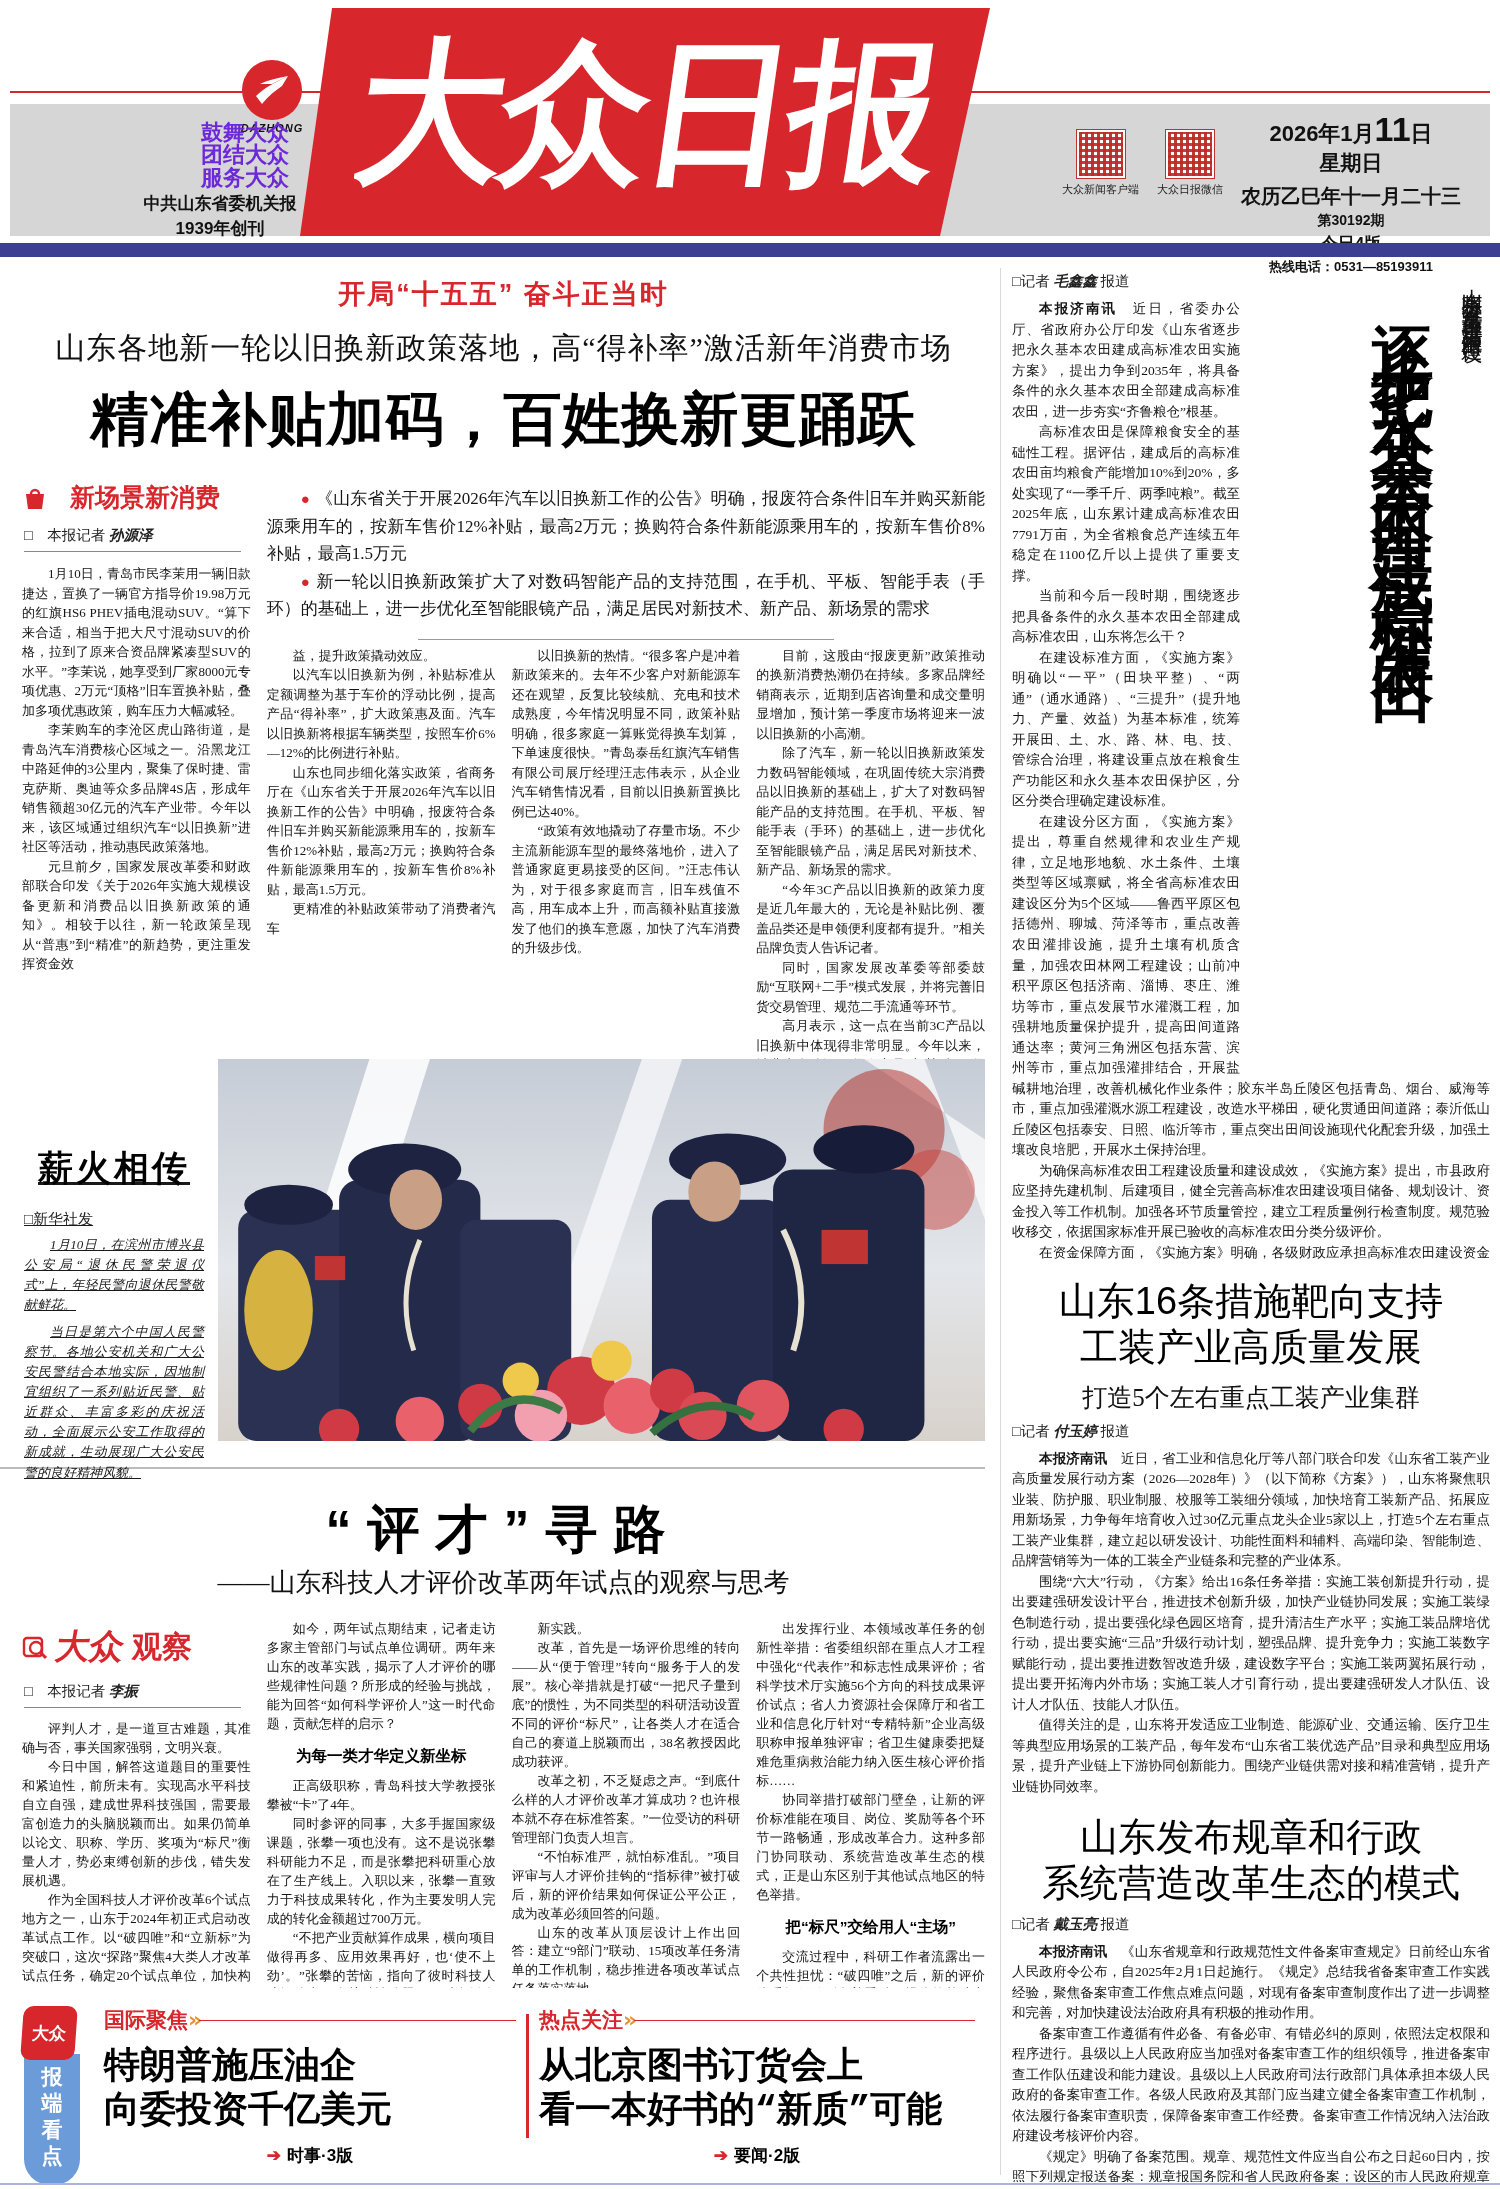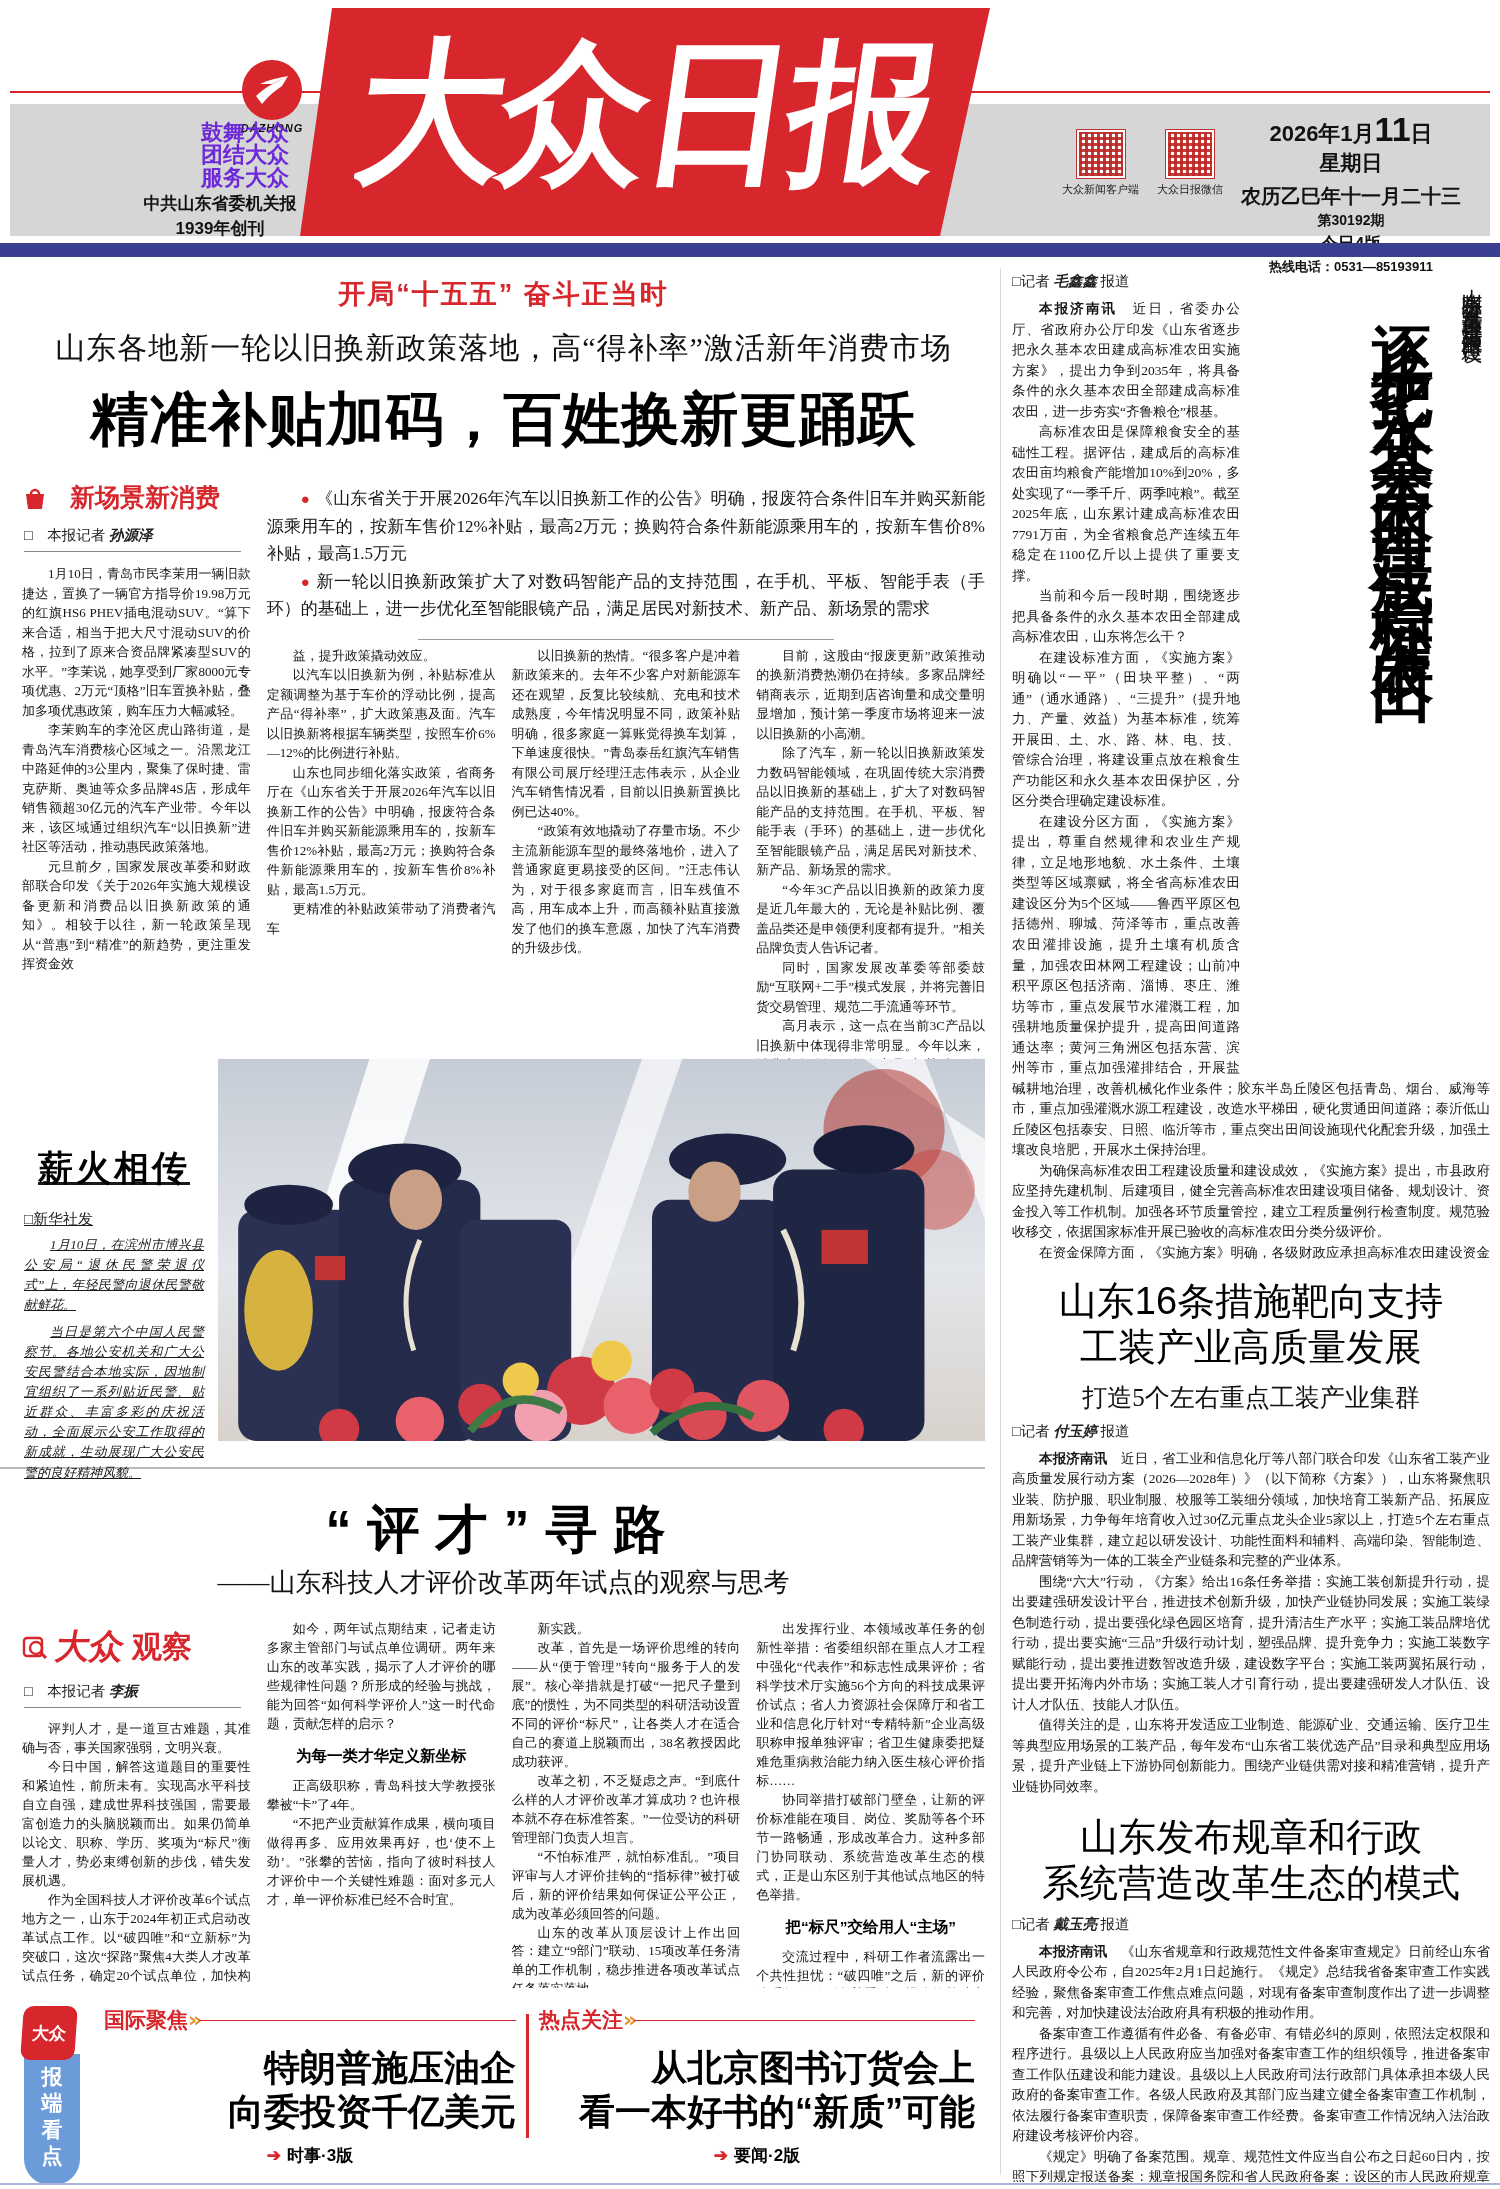--- a/index.html
+++ b/index.html
@@ -92,21 +92,21 @@
   .bottom-row { display:flex; margin-top:18px; height:170px; }
   .tab-col { width:72px; flex:none; position:relative; }
   .app-icon { width:54px; height:54px; background:#d7262c; border-radius:10px; color:#fff; font-family:"DejaVu Serif",serif; font-weight:bold; font-size:17px; display:flex; align-items:center; justify-content:center; transform:skewX(-4deg); }
   .blue-tab { width:56px; margin-top:-6px; margin-left:2px; background:#6b9bd8; border-radius:0 0 26px 26px; padding:10px 0 16px; text-align:center; }
   .blue-tab span { display:block; color:#fff; font-family:"Liberation Sans",sans-serif; font-weight:bold; font-size:21px; line-height:1.25; }
   .news-box { flex:1; padding:0 10px; }
   .box-label-row { display:flex; align-items:center; }
   .box-label { color:#d7262c; font-family:"Liberation Sans",sans-serif; font-weight:bold; font-size:21px; flex:none; }
   .chevrons { color:#e8912a; font-weight:900; font-size:22px; flex:none; line-height:1; letter-spacing:-3px; font-family:"DejaVu Sans",sans-serif; }
   .label-line { flex:1; height:1px; background:#d7262c; }
-  .box-head { text-align:right; font-family:Liberation Sans, sans-serif; font-weight:900; font-size:36px; line-height:1.22; margin-top:12px; color:#000; }
+  .box-head { text-align:left; font-family:Liberation Mono, monospace; font-weight:900; font-size:36px; line-height:1.22; margin-top:12px; color:#000; }
   .box-ref { text-align:center; margin-top:10px; font-family:"Liberation Sans",sans-serif; font-weight:bold; font-size:17px; color:#000; }
   .box-ref .arr { color:#d7262c; margin-right:6px; }
   .red-vdiv { width:3px; background:#d7262c; margin-top:8px; height:124px; flex:none; }
 
   
   .zone-right { position:absolute; left:1012px; top:272px; width:478px; height:1910px; overflow:hidden; }
   .zone-right .bp { font-size:13.5px; line-height:1.52; }
   .story1 { height:992px; overflow:hidden; }
   .vh-float { float:right; width:238px; height:798px; margin-left:12px; display:flex; justify-content:flex-end; }
   .vh-wrap { writing-mode:vertical-rl; height:798px; }
@@ -305,20 +305,21 @@
         </div>
         <div class="byline"><span>□</span>　<span>本报记者</span> <i>李振</i></div>
         <p class="bp">评判人才，是一道亘古难题，其准确与否，事关国家强弱，文明兴衰。</p>
         <p class="bp">今日中国，解答这道题目的重要性和紧迫性，前所未有。实现高水平科技自立自强，建成世界科技强国，需要最富创造力的头脑脱颖而出。如果仍简单以论文、职称、学历、奖项为“标尺”衡量人才，势必束缚创新的步伐，错失发展机遇。</p>
         <p class="bp">作为全国科技人才评价改革6个试点地方之一，山东于2024年初正式启动改革试点工作。以“破四唯”和“立新标”为突破口，这次“探路”聚焦4大类人才改革试点任务，确定20个试点单位，加快构建以创新价值、能力、贡献为导向的科技人才分类评价体系，形成一批具有山东特色和全国影响力的改革经验和政策制度。</p>
       </div>
       <div class="cell-clip">
         <p class="bp">如今，两年试点期结束，记者走访多家主管部门与试点单位调研。两年来山东的改革实践，揭示了人才评价的哪些规律性问题？所形成的经验与挑战，能为回答“如何科学评价人”这一时代命题，贡献怎样的启示？</p>
         <div class="subhead">为每一类才华定义新坐标</div>
         <p class="bp">正高级职称，青岛科技大学教授张攀被“卡”了4年。</p>
+        <p class="bp">同时参评的同事，大多手握国家级课题，张攀一项也没有。这不是说张攀科研能力不足，而是张攀把科研重心放在了生产线上。入职以来，张攀一直致力于科技成果转化，作为主要发明人完成的转化金额超过700万元。</p>
         <p class="bp">“不把产业贡献算作成果，横向项目做得再多、应用效果再好，也‘使不上劲’。”张攀的苦恼，指向了彼时科技人才评价中一个关键性难题：面对多元人才，单一评价标准已经不合时宜。</p>
       </div>
       <div class="cell-clip">
         <p class="bp">新实践。</p>
         <p class="bp">改革，首先是一场评价思维的转向——从“便于管理”转向“服务于人的发展”。核心举措就是打破“一把尺子量到底”的惯性，为不同类型的科研活动设置不同的评价“标尺”，让各类人才在适合自己的赛道上脱颖而出，38名教授因此成功获评。</p>
         <p class="bp">改革之初，不乏疑虑之声。“到底什么样的人才评价改革才算成功？也许根本就不存在标准答案。”一位受访的科研管理部门负责人坦言。</p>
         <p class="bp">“不怕标准严，就怕标准乱。”项目评审与人才评价挂钩的“指标律”被打破后，新的评价结果如何保证公平公正，成为改革必须回答的问题。</p>
         <p class="bp">山东的改革从顶层设计上作出回答：建立“9部门”联动、15项改革任务清单的工作机制，稳步推进各项改革试点任务落实落地。</p>
       </div>
       <div class="cell-clip">

